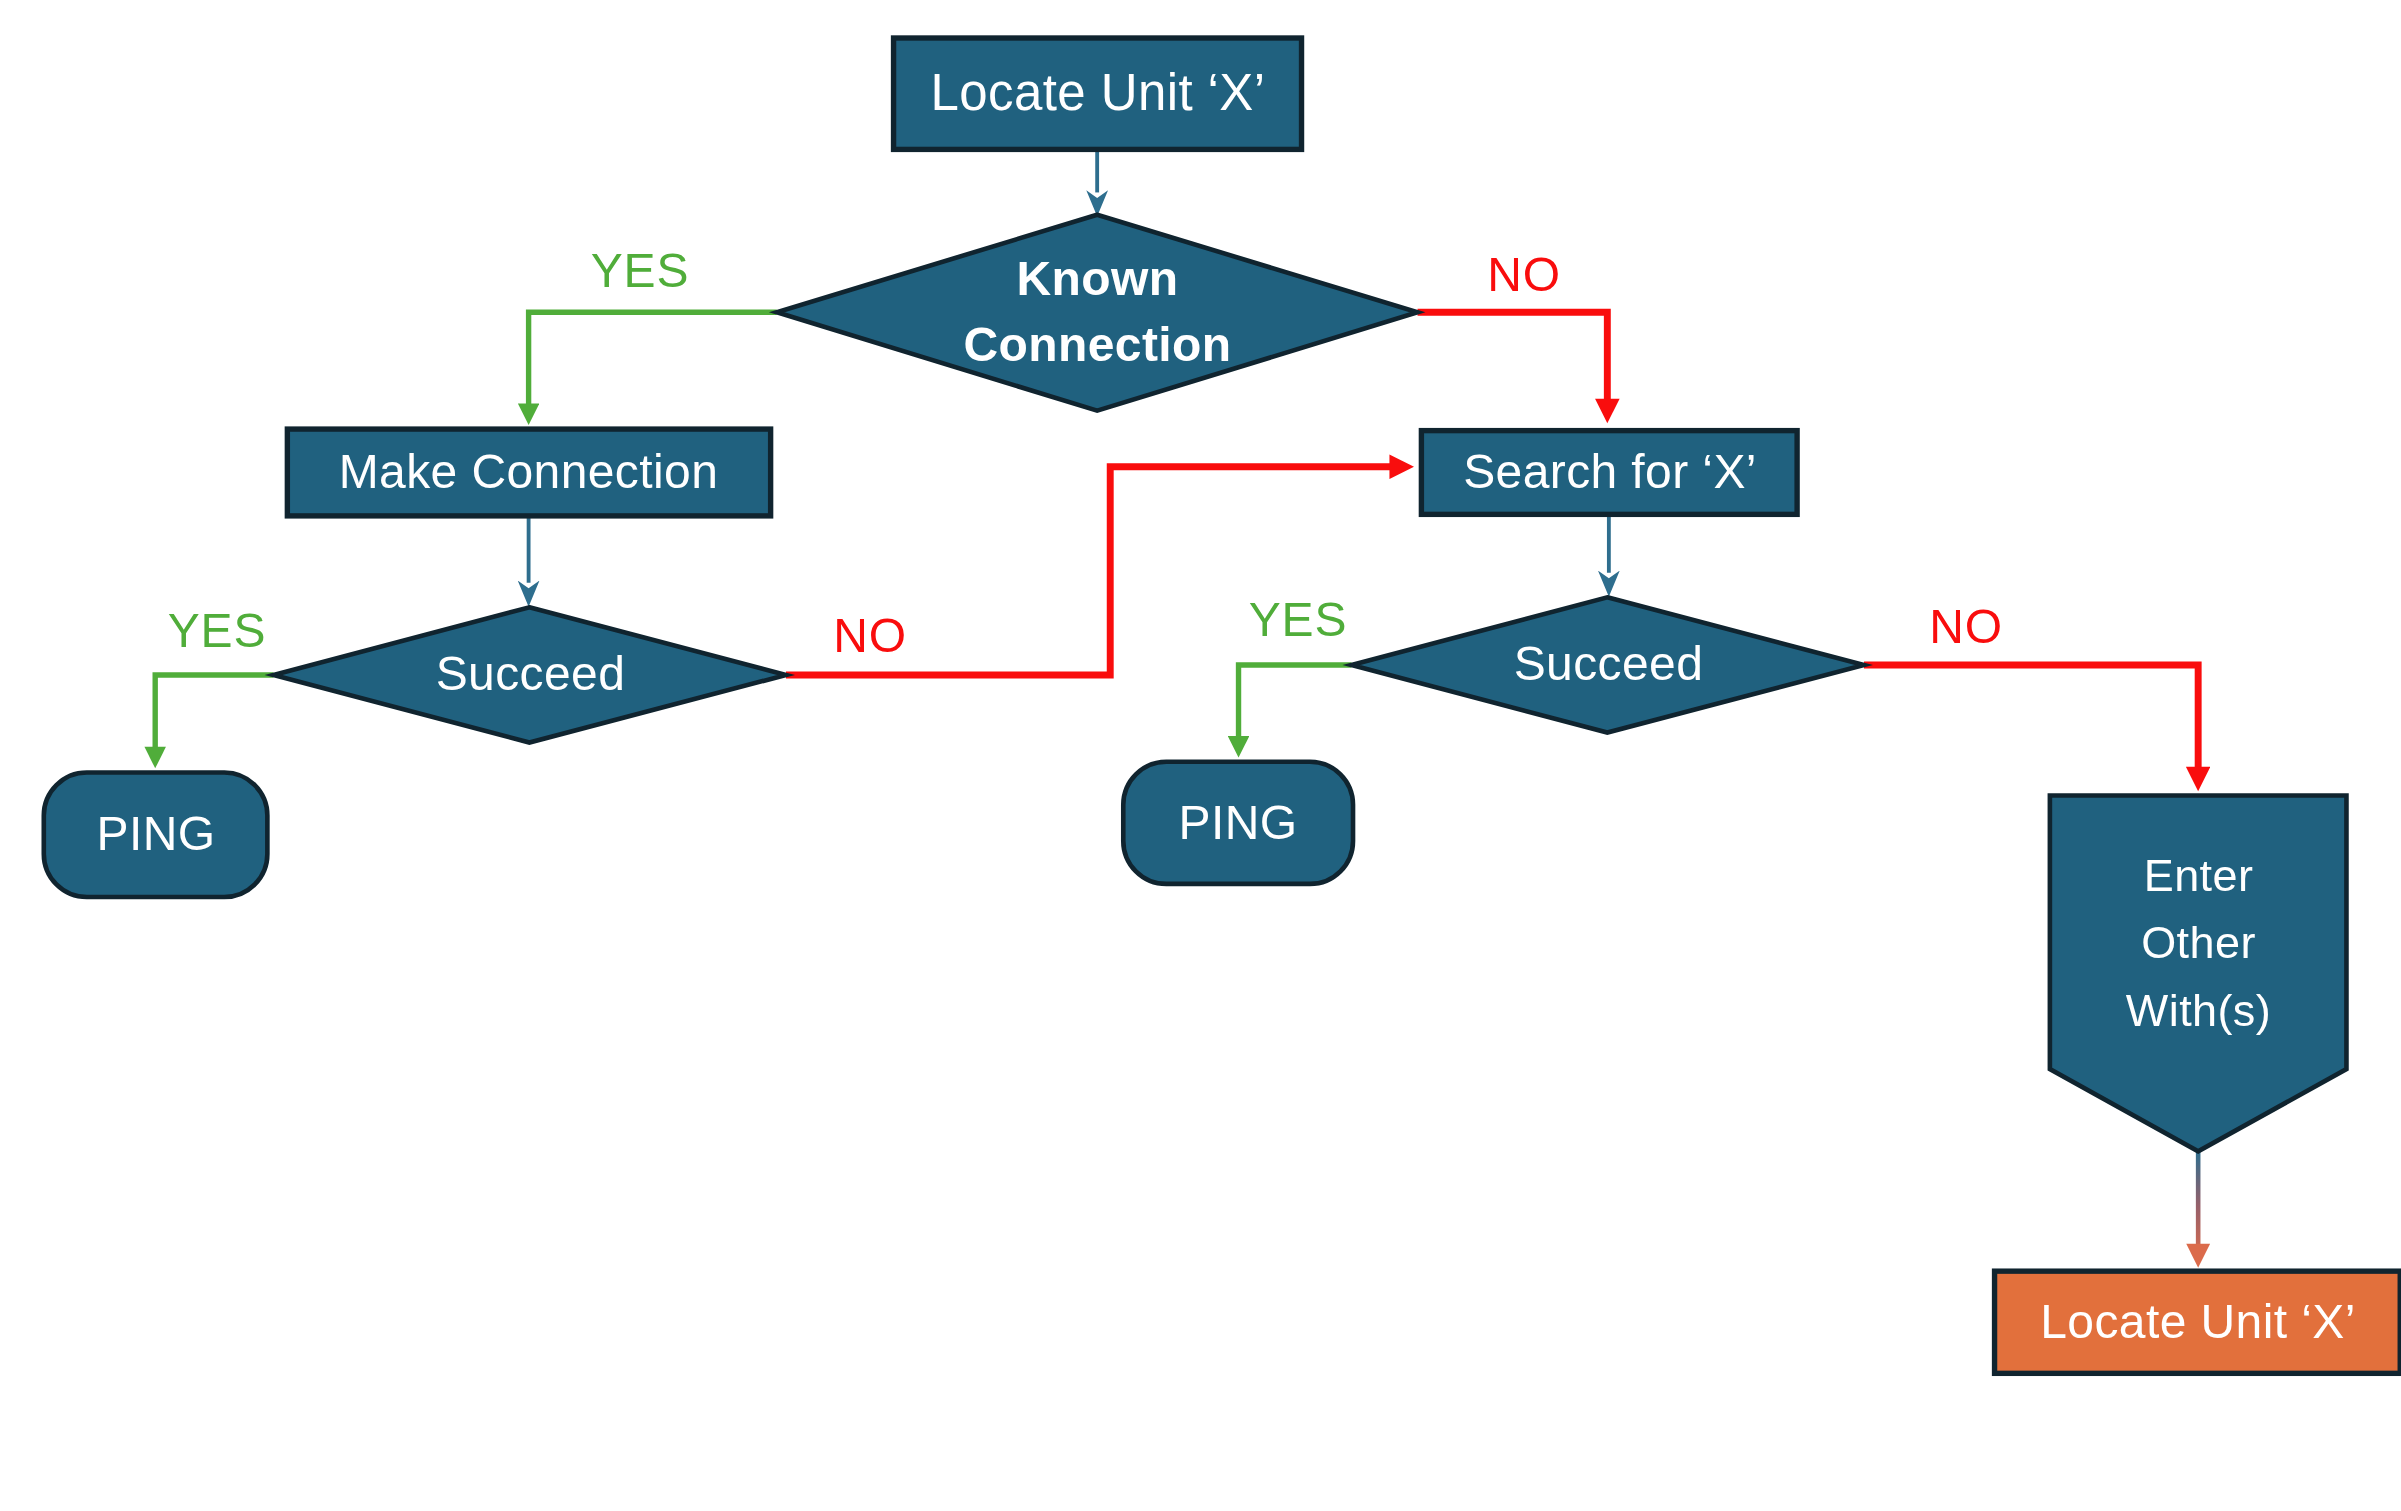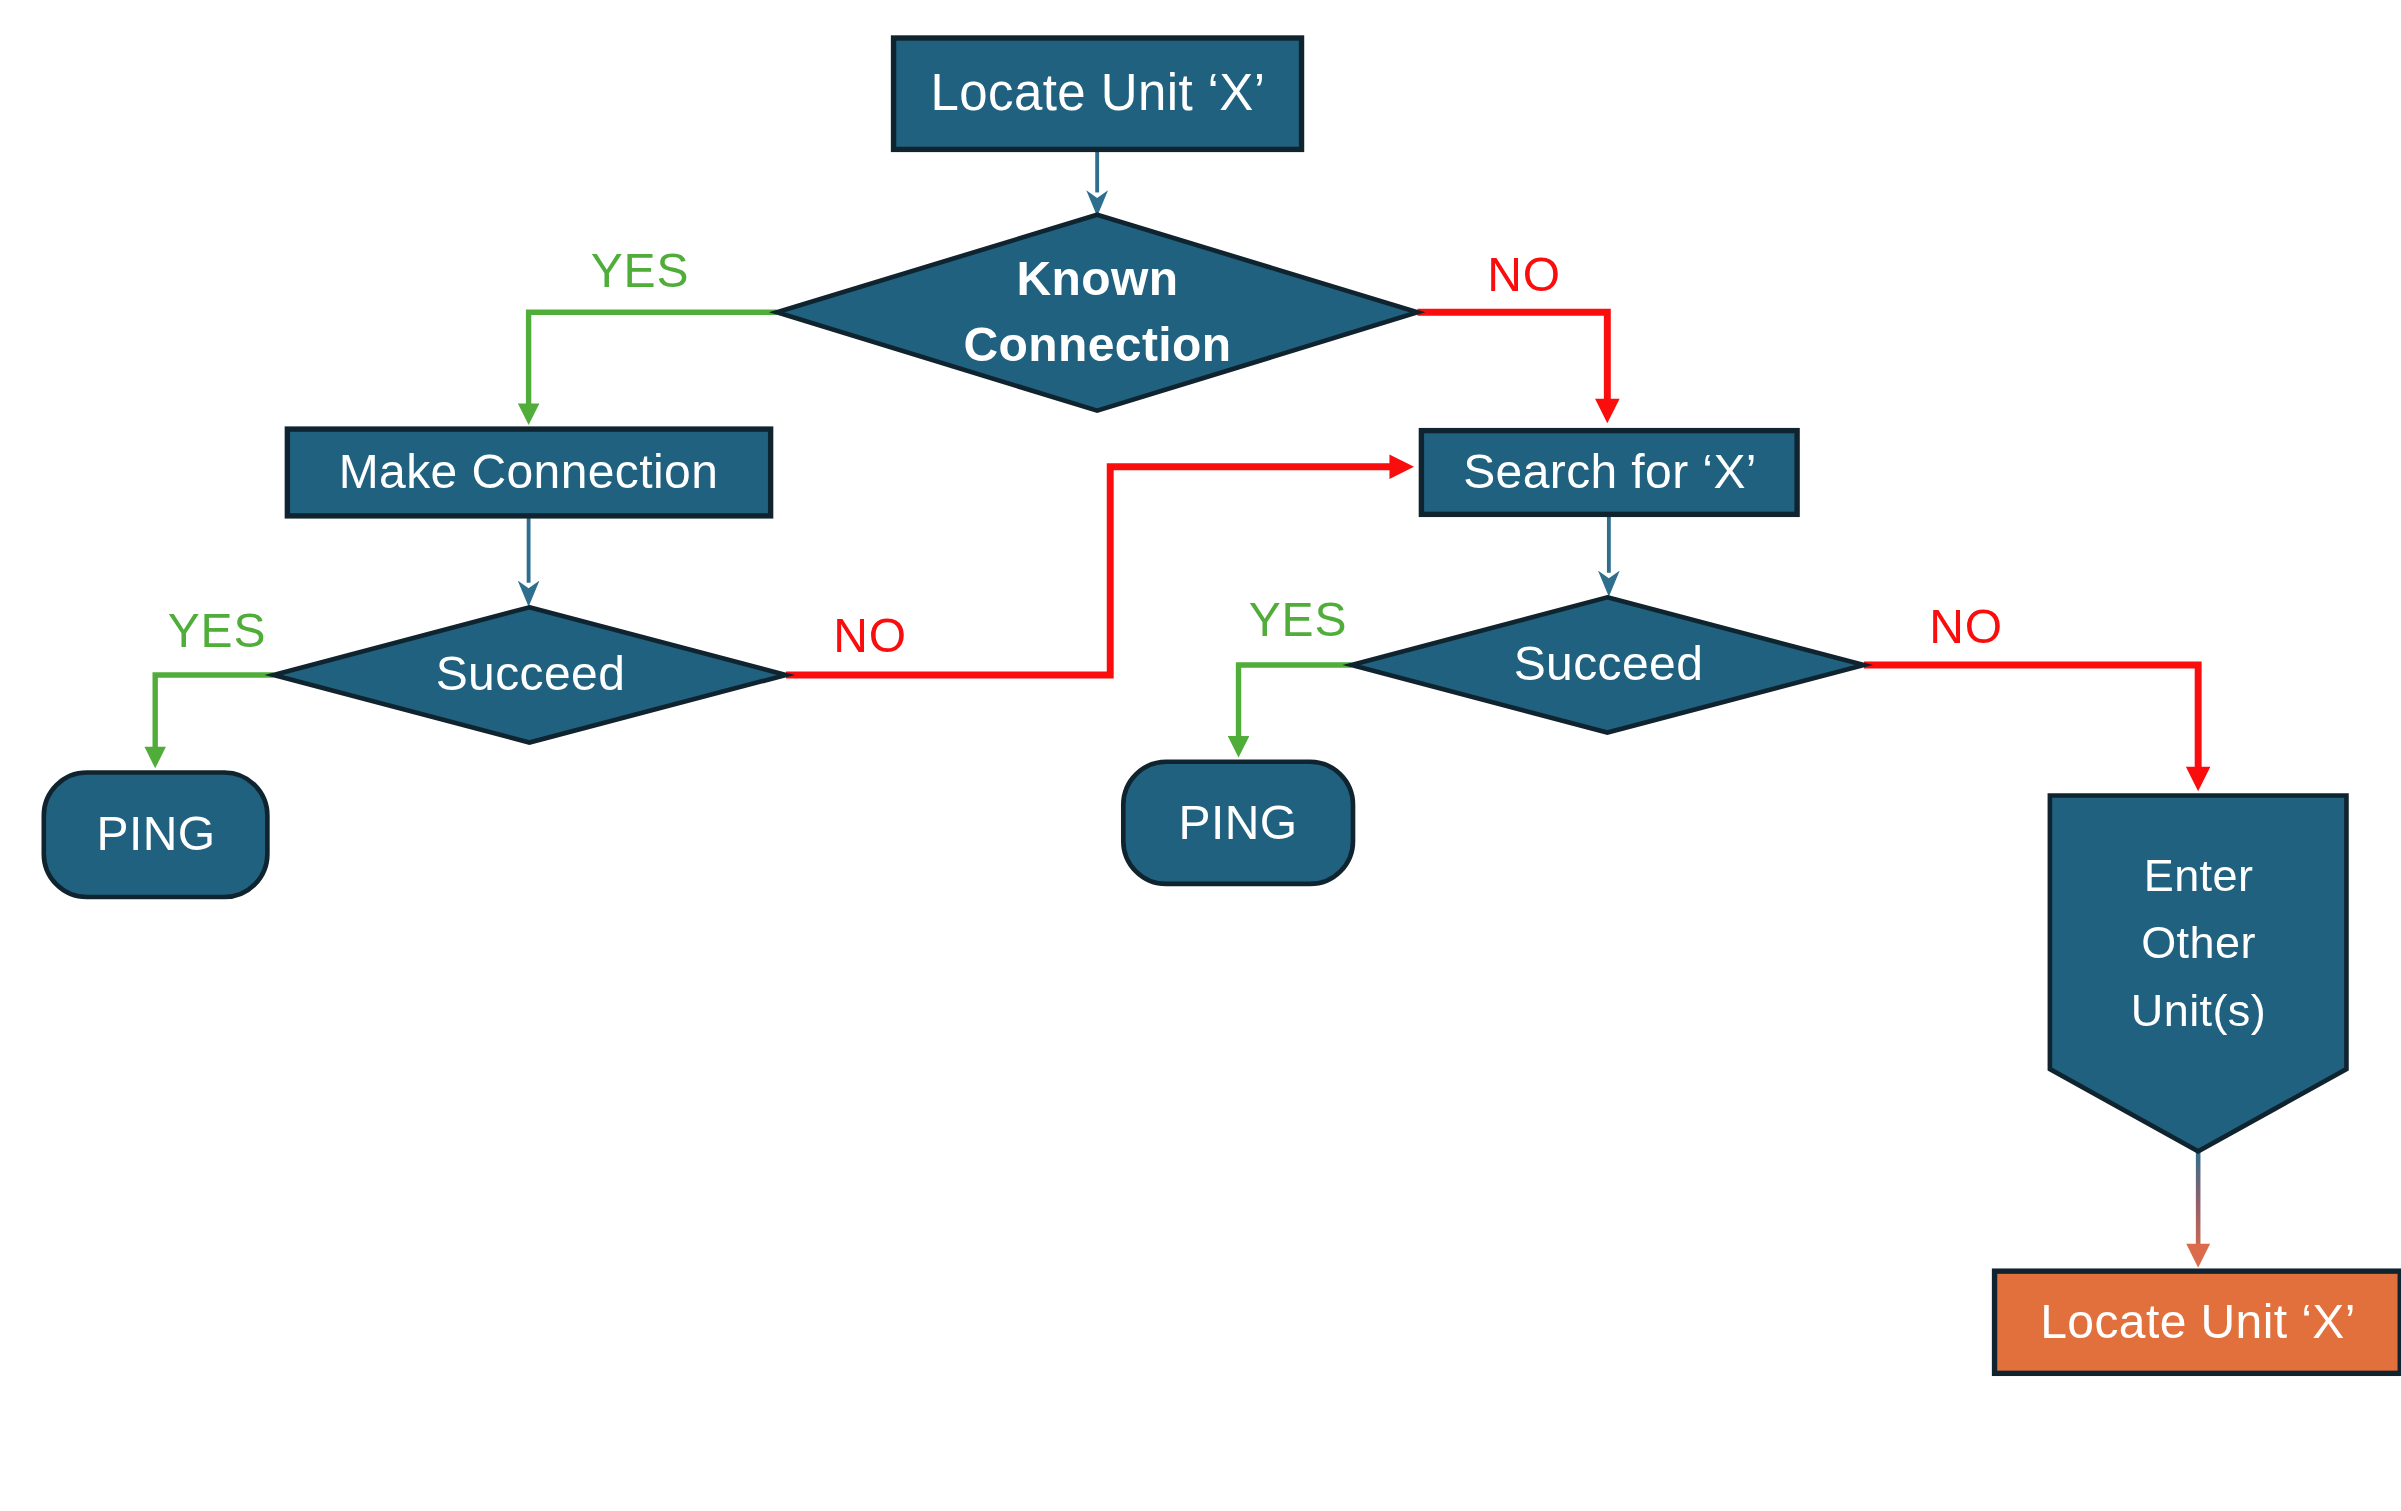--- a/index.html
+++ b/index.html
@@ -114,21 +114,21 @@
 
   <div class="node-label" style="left:1352px;top:597px;width:513px;height:135px;">Succeed</div>
 
   <div class="node-label" style="left:44px;top:772px;width:224px;height:124px;">PING</div>
 
   <div class="node-label" style="left:1123px;top:762px;width:230px;height:122px;">PING</div>
 
   <div class="node-label pent" style="left:2050px;top:795px;width:297px;height:296px;">
     <span>Enter</span>
     <span>Other</span>
-    <span>Unit(s)</span>
+    <span>With(s)</span>
   </div>
 
   <div class="node-label" style="left:1995px;top:1271px;width:406px;height:102px;">Locate Unit ‘X’</div>
 
   <div class="edge-label yes" style="left:548px;top:243px;">YES</div>
   <div class="edge-label no" style="left:1432px;top:247px;">NO</div>
   <div class="edge-label yes" style="left:125px;top:603px;">YES</div>
   <div class="edge-label no" style="left:778px;top:608px;">NO</div>
   <div class="edge-label yes" style="left:1206px;top:592px;">YES</div>
   <div class="edge-label no" style="left:1874px;top:599px;">NO</div>

